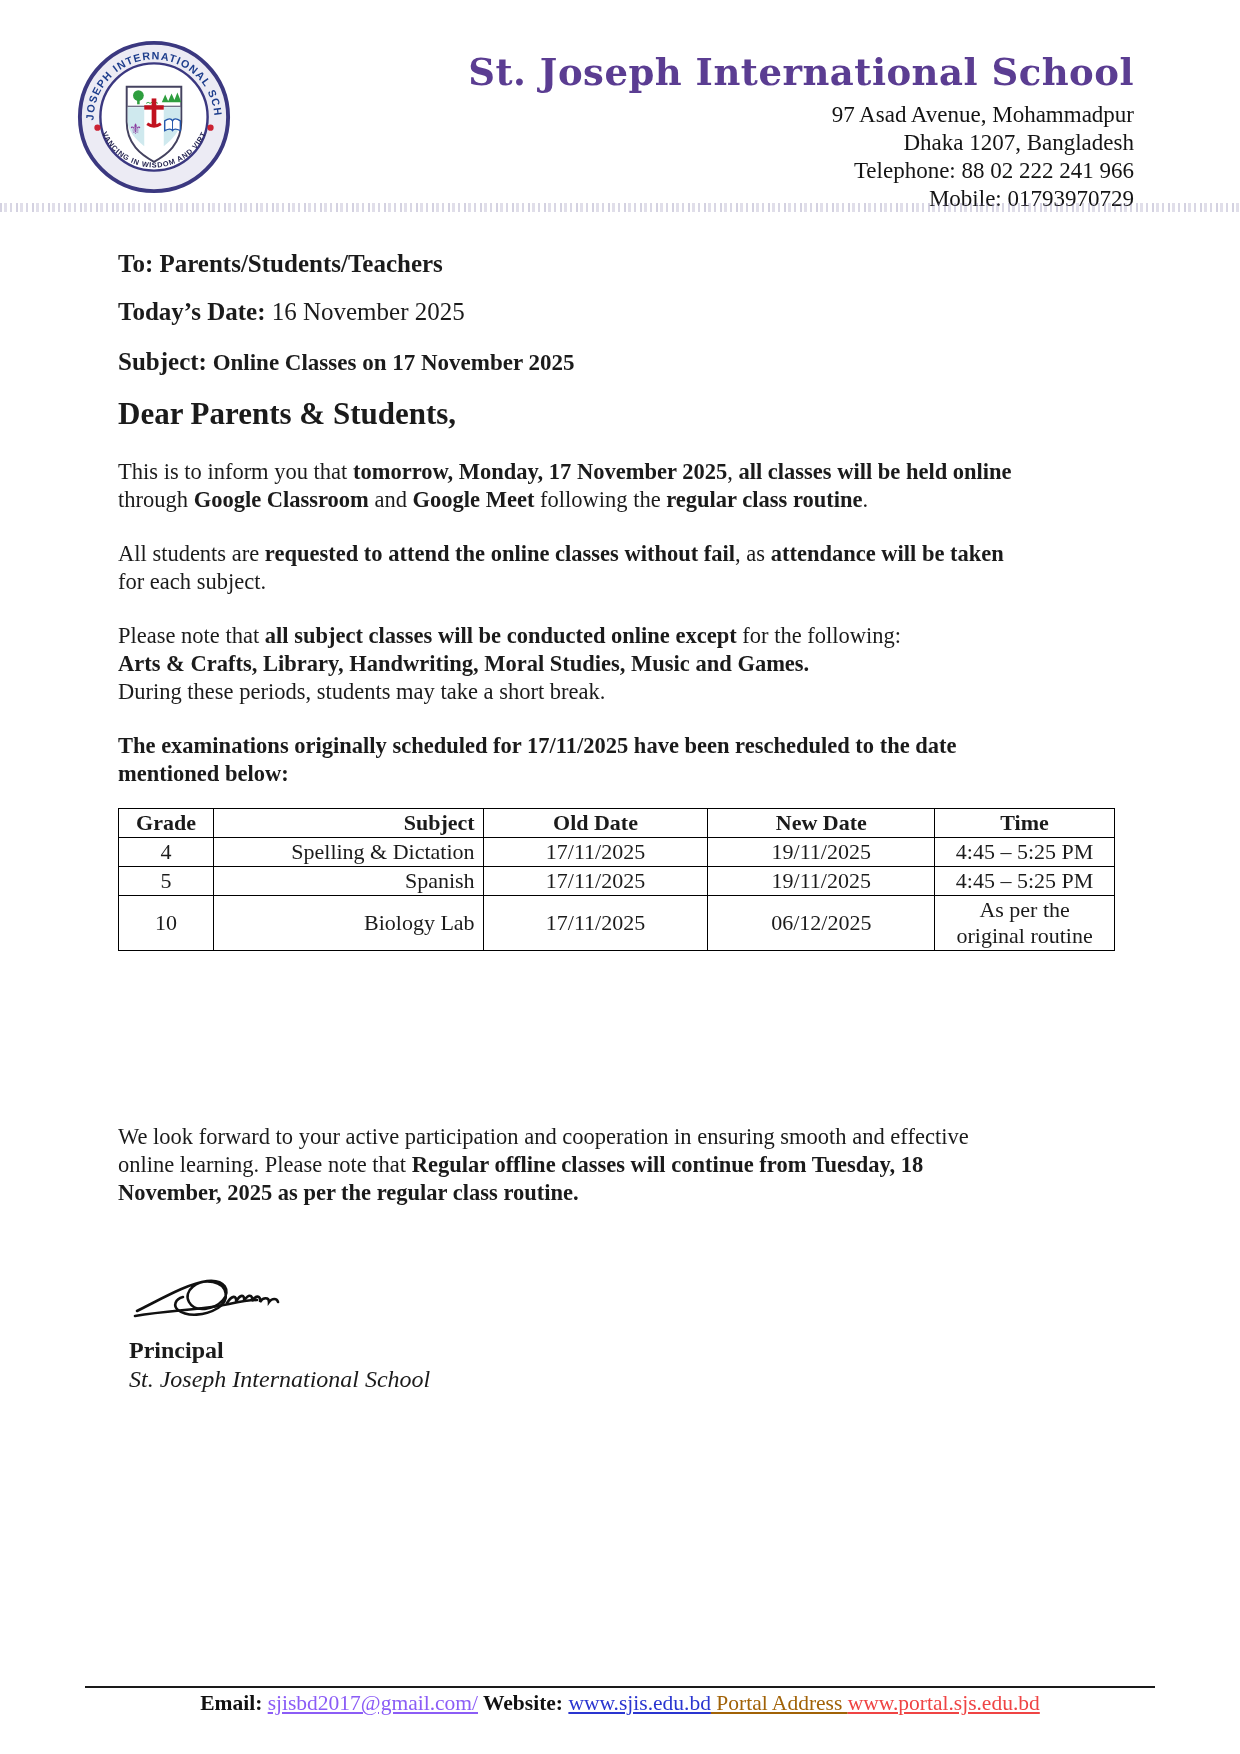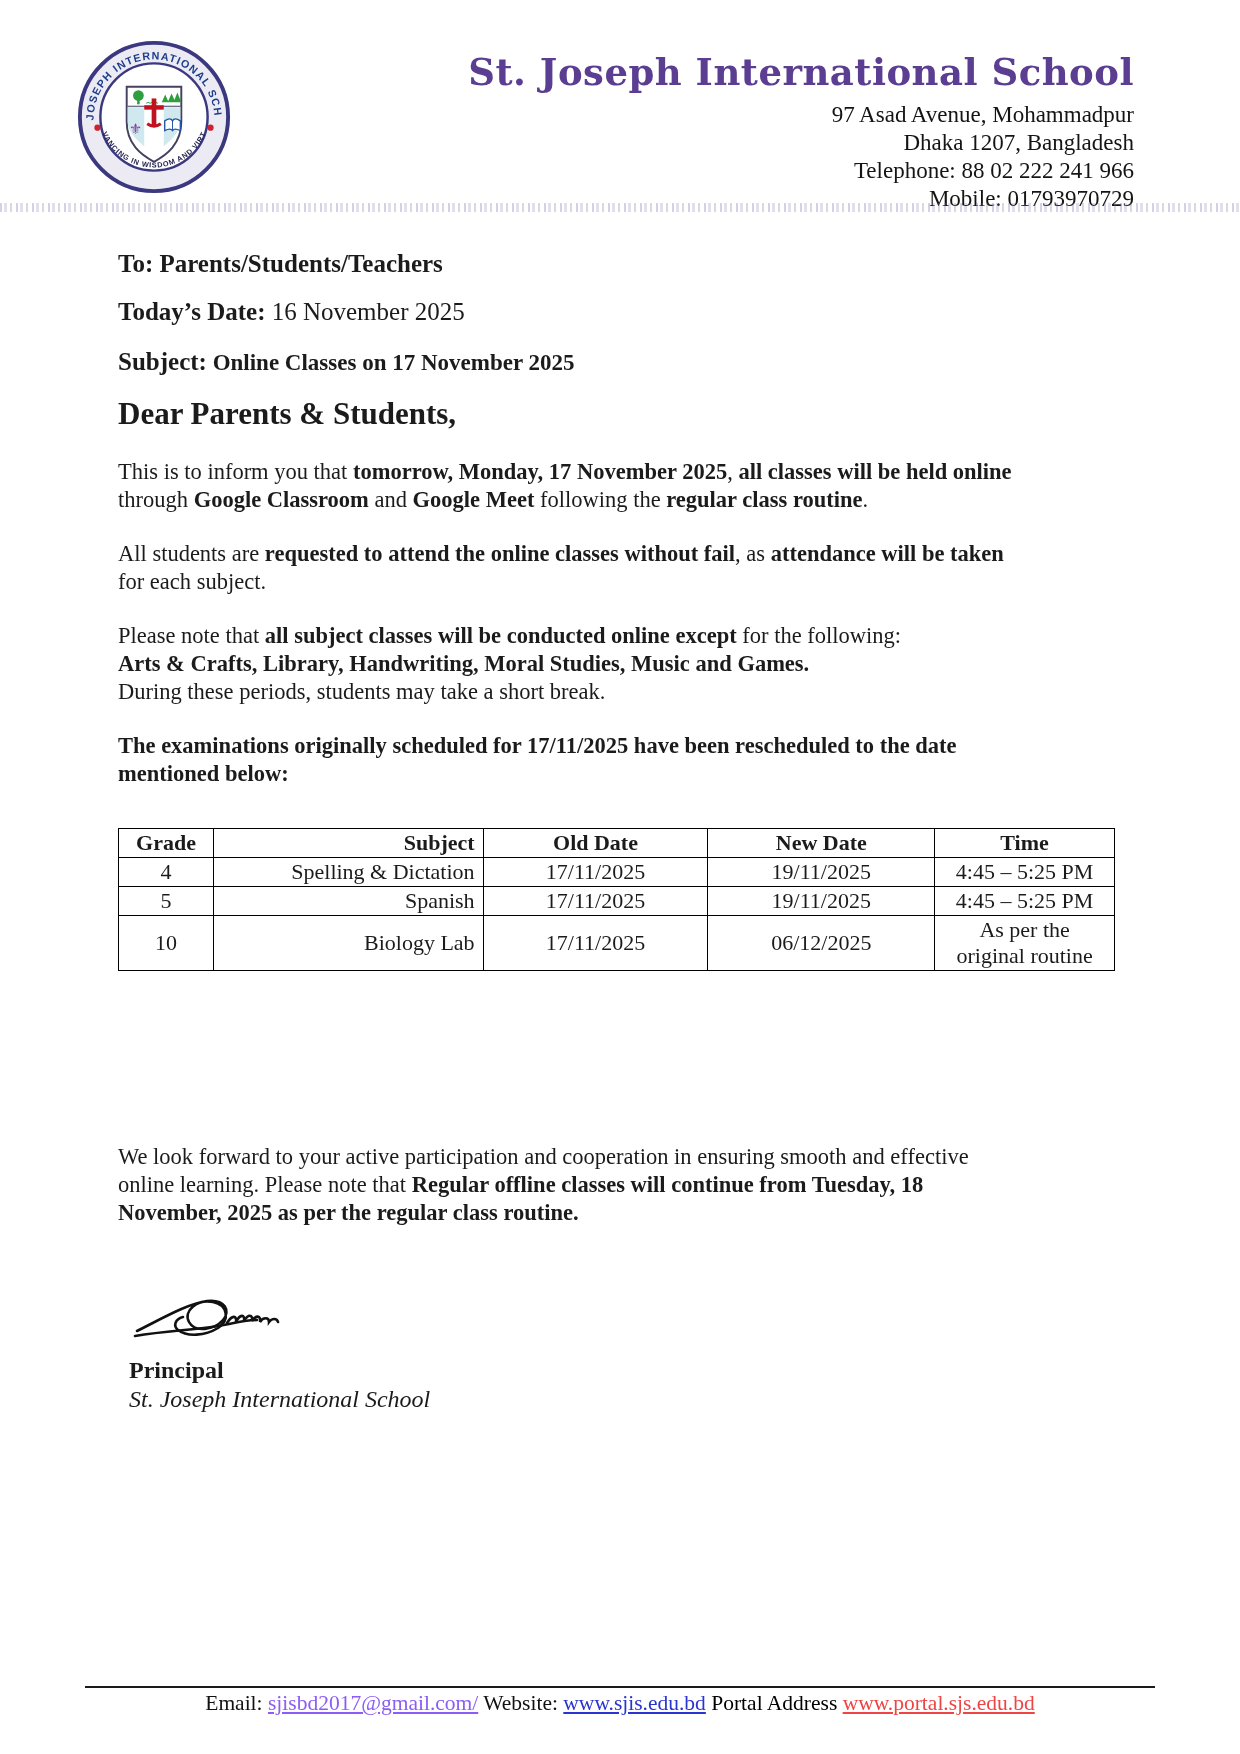--- a/index.html
+++ b/index.html
@@ -28,41 +28,41 @@
   .meta-line{font-size:25px;font-weight:700;margin-bottom:20px;}
   .meta-line .val{font-weight:400;}
   .subject-line{font-size:25px;font-weight:700;margin-top:2px;}
   .subject-line .subject-val{font-size:23px;}
   .salutation{font-size:31px;font-weight:700;margin-top:20px;}
 
   .para{font-size:22.5px;line-height:28px;margin-top:26px;}
   .para .b{font-weight:700;}
 
   
-  table.exams{border-collapse:collapse;margin-top:40px;width:997px;font-size:22px;border-radius:9px;}
+  table.exams{border-collapse:collapse;margin-top:20px;width:997px;font-size:22px;border-radius:9px;}
   table.exams th,table.exams td{border:1.5px solid #000;padding:1px 8px;line-height:26px;}
   table.exams th{font-weight:700;}
   .c{text-align:center;}
   .l{text-align:right;}
   col.col-grade{width:95px;} col.col-subject{width:270px;} col.col-old{width:225px;}
   col.col-new{width:227px;} col.col-time{width:180px;}
 
   
   .closing{margin-top:172px;}
   .signature-block{margin-top:62px;margin-left:11px;}
   .signature-svg{display:block;margin-left:2px;}
   .sig-name{font-size:24px;font-weight:700;margin-top:2px;}
   .sig-school{font-size:24px;font-style:italic;margin-top:2px;}
 
   
   .footer{position:absolute;left:85px;top:1686px;width:1070px;border-top:2px solid #1a1a1a;
           text-align:center;padding-top:3px;font-size:21.5px;}
   .footer a{text-decoration:underline;}
-  .plain{color:#111;}
-  .portal-label{color:#000000;}
+  .plain{color:#111;font-weight:bold;}
+  .portal-label{text-decoration:underline;color:#a16207;}
 </style>
 </head>
 <body>
 
 <div class="page">
 
   <div class="logo">
     <svg width="156" height="160" viewBox="0 0 160 160">
       <circle cx="80" cy="81" r="76" fill="#ecebf4" stroke="#3b3880" stroke-width="4"></circle>
       <circle cx="80" cy="81" r="55" fill="#ffffff" stroke="#3b3880" stroke-width="2.5"></circle>

